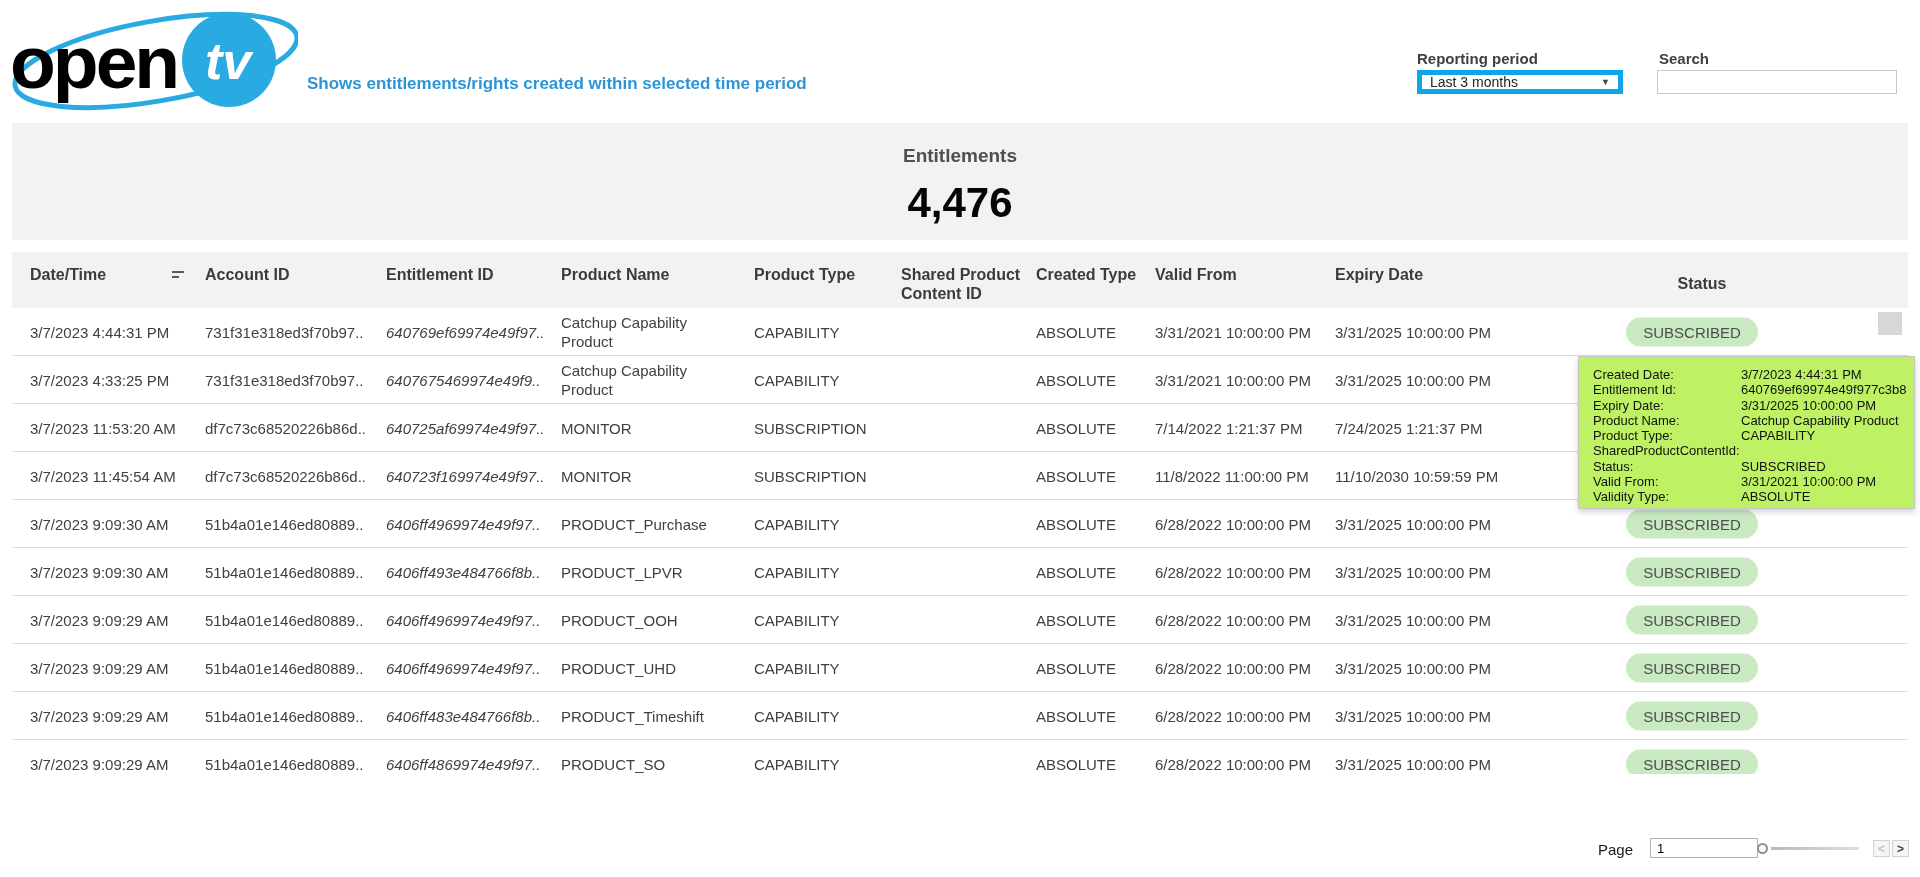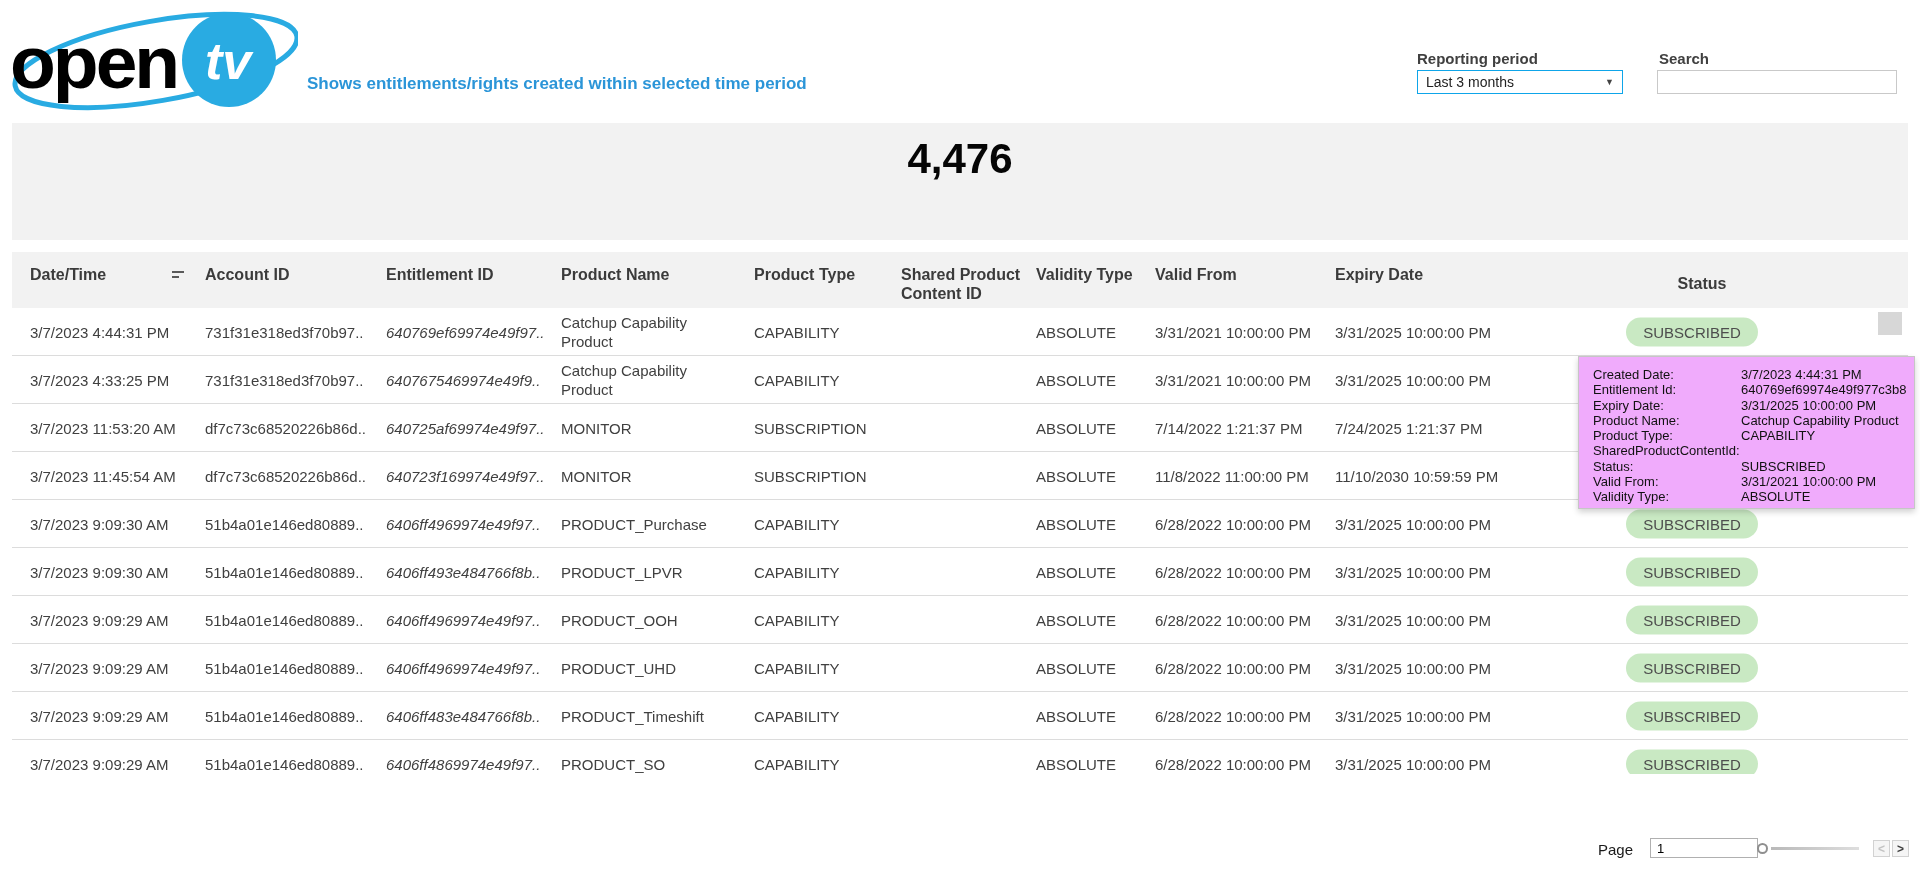--- a/index.html
+++ b/index.html
@@ -6,21 +6,21 @@
   .screen{position:relative;width:1920px;height:877px;background:#fff;overflow:hidden;
           font-family:"Liberation Sans",sans-serif;color:#3c3c3c;}
 
   
   .logo{position:absolute;left:6px;top:4px;width:292px;height:112px;}
   .page-title{position:absolute;left:306px;top:34px;font-size:31px;font-weight:bold;color:#1d3a66;}
   .page-subtitle{position:absolute;left:307px;top:74px;font-size:17px;font-weight:bold;color:#2b95d8;}
 
   .ctl-label{position:absolute;font-size:15px;font-weight:bold;color:#404040;text-align:right;}
   .rp-label{left:1417px;top:50px;}
-  .rp-select{position:absolute;left:1417px;top:70px;width:206px;height:24px;border:1px solid #0ea5e9;
+  .rp-select{position:absolute;left:1417px;top:70px;width:206px;height:24px;border:5px solid #0ea5e9;
              background:#fff;display:flex;align-items:center;box-sizing:border-box;padding:0 8px;cursor:pointer;}
   .rp-select .val{font-size:14px;color:#222;flex:1;}
   .rp-select .arrow{font-size:9px;color:#444;}
   .search-label{left:1659px;top:50px;}
   .search-input{position:absolute;left:1657px;top:70px;width:240px;height:24px;border:1px solid #c9c9c9;
                 box-sizing:border-box;font-size:14px;padding:0 6px;font-family:"Liberation Sans",sans-serif;}
 
   
   .summary-card{position:absolute;left:12px;top:123px;width:1896px;height:117px;background:#f2f2f2;text-align:center;}
   .summary-label{margin-top:22px;font-size:19px;font-weight:bold;color:#4f4f4f;}
@@ -48,21 +48,21 @@
   .td-product-type{left:742px;}
   .td-shared{left:889px;} .td-validity{left:1024px;}
   .td-validfrom{left:1143px;} .td-expiry{left:1323px;}
   .td-status{left:1548px;width:264px;text-align:center;}
   .badge{display:inline-block;background:#c9e9c3;color:#4d4d4d;font-size:15px;
          padding:5px 17px;border-radius:15px;}
 
   .vscroll-thumb{position:absolute;left:1866px;top:60px;width:24px;height:23px;background:#d7d7d7;cursor:pointer;}
 
   
-  .tooltip{position:absolute;left:1578px;top:356px;width:337px;height:153px;background:#f0abfc;
+  .tooltip{position:absolute;left:1578px;top:356px;width:337px;height:153px;background:#bef264;
            border:1px solid #c6c6c6;box-shadow:0 3px 6px rgba(0,0,0,0.18);box-sizing:border-box;
            padding:10px 0 0 14px;z-index:20;}
   .tt-row{display:flex;font-size:13px;line-height:15.3px;color:#111;}
   .tt-label{width:148px;flex:none;}
   .tt-value{flex:1;}
 
   
   .pg-label{position:absolute;left:1598px;top:841px;font-size:15px;font-weight:normal;color:#1a1a1a;}
   .pg-input{position:absolute;left:1650px;top:838px;width:108px;height:20px;border:1px solid #b0b0b0;
             box-sizing:border-box;font-size:13px;padding:0 6px;font-family:"Liberation Sans",sans-serif;}
@@ -95,36 +95,37 @@
   <div class="ctl-label rp-label">Reporting period</div>
   <div class="rp-select">
     <span class="val">Last 3 months</span>
     <span class="arrow">▼</span>
   </div>
 
   <div class="ctl-label search-label">Search</div>
   <input class="search-input" type="text" value="" style="">
 
   <div class="summary-card">
+    <div class="summary-label">Entitlements</div>
     <div class="summary-value">4,476</div>
   </div>
 
   <div class="table-panel">
     <div class="table-header">
       <div class="th th-date">Date/Time</div>
       <div class="sort-icon">
           <i></i>
           <i></i>
         </div>
       <div class="th th-account">Account ID</div>
       <div class="th th-entitlement">Entitlement ID</div>
       <div class="th th-product-name">Product Name</div>
       <div class="th th-product-type">Product Type</div>
       <div class="th th-shared">Shared Product Content ID</div>
-      <div class="th th-validity">Validity Type</div>
+      <div class="th th-validity">Created Type</div>
       <div class="th th-validfrom">Valid From</div>
       <div class="th th-expiry">Expiry Date</div>
       <div class="th th-status">Status</div>
     </div>
 
     <div class="table-body">
 
         <div class="trow">
           <span class="td td-date">3/7/2023 4:44:31 PM</span>
           <span class="td td-account">731f31e318ed3f70b97..</span>

